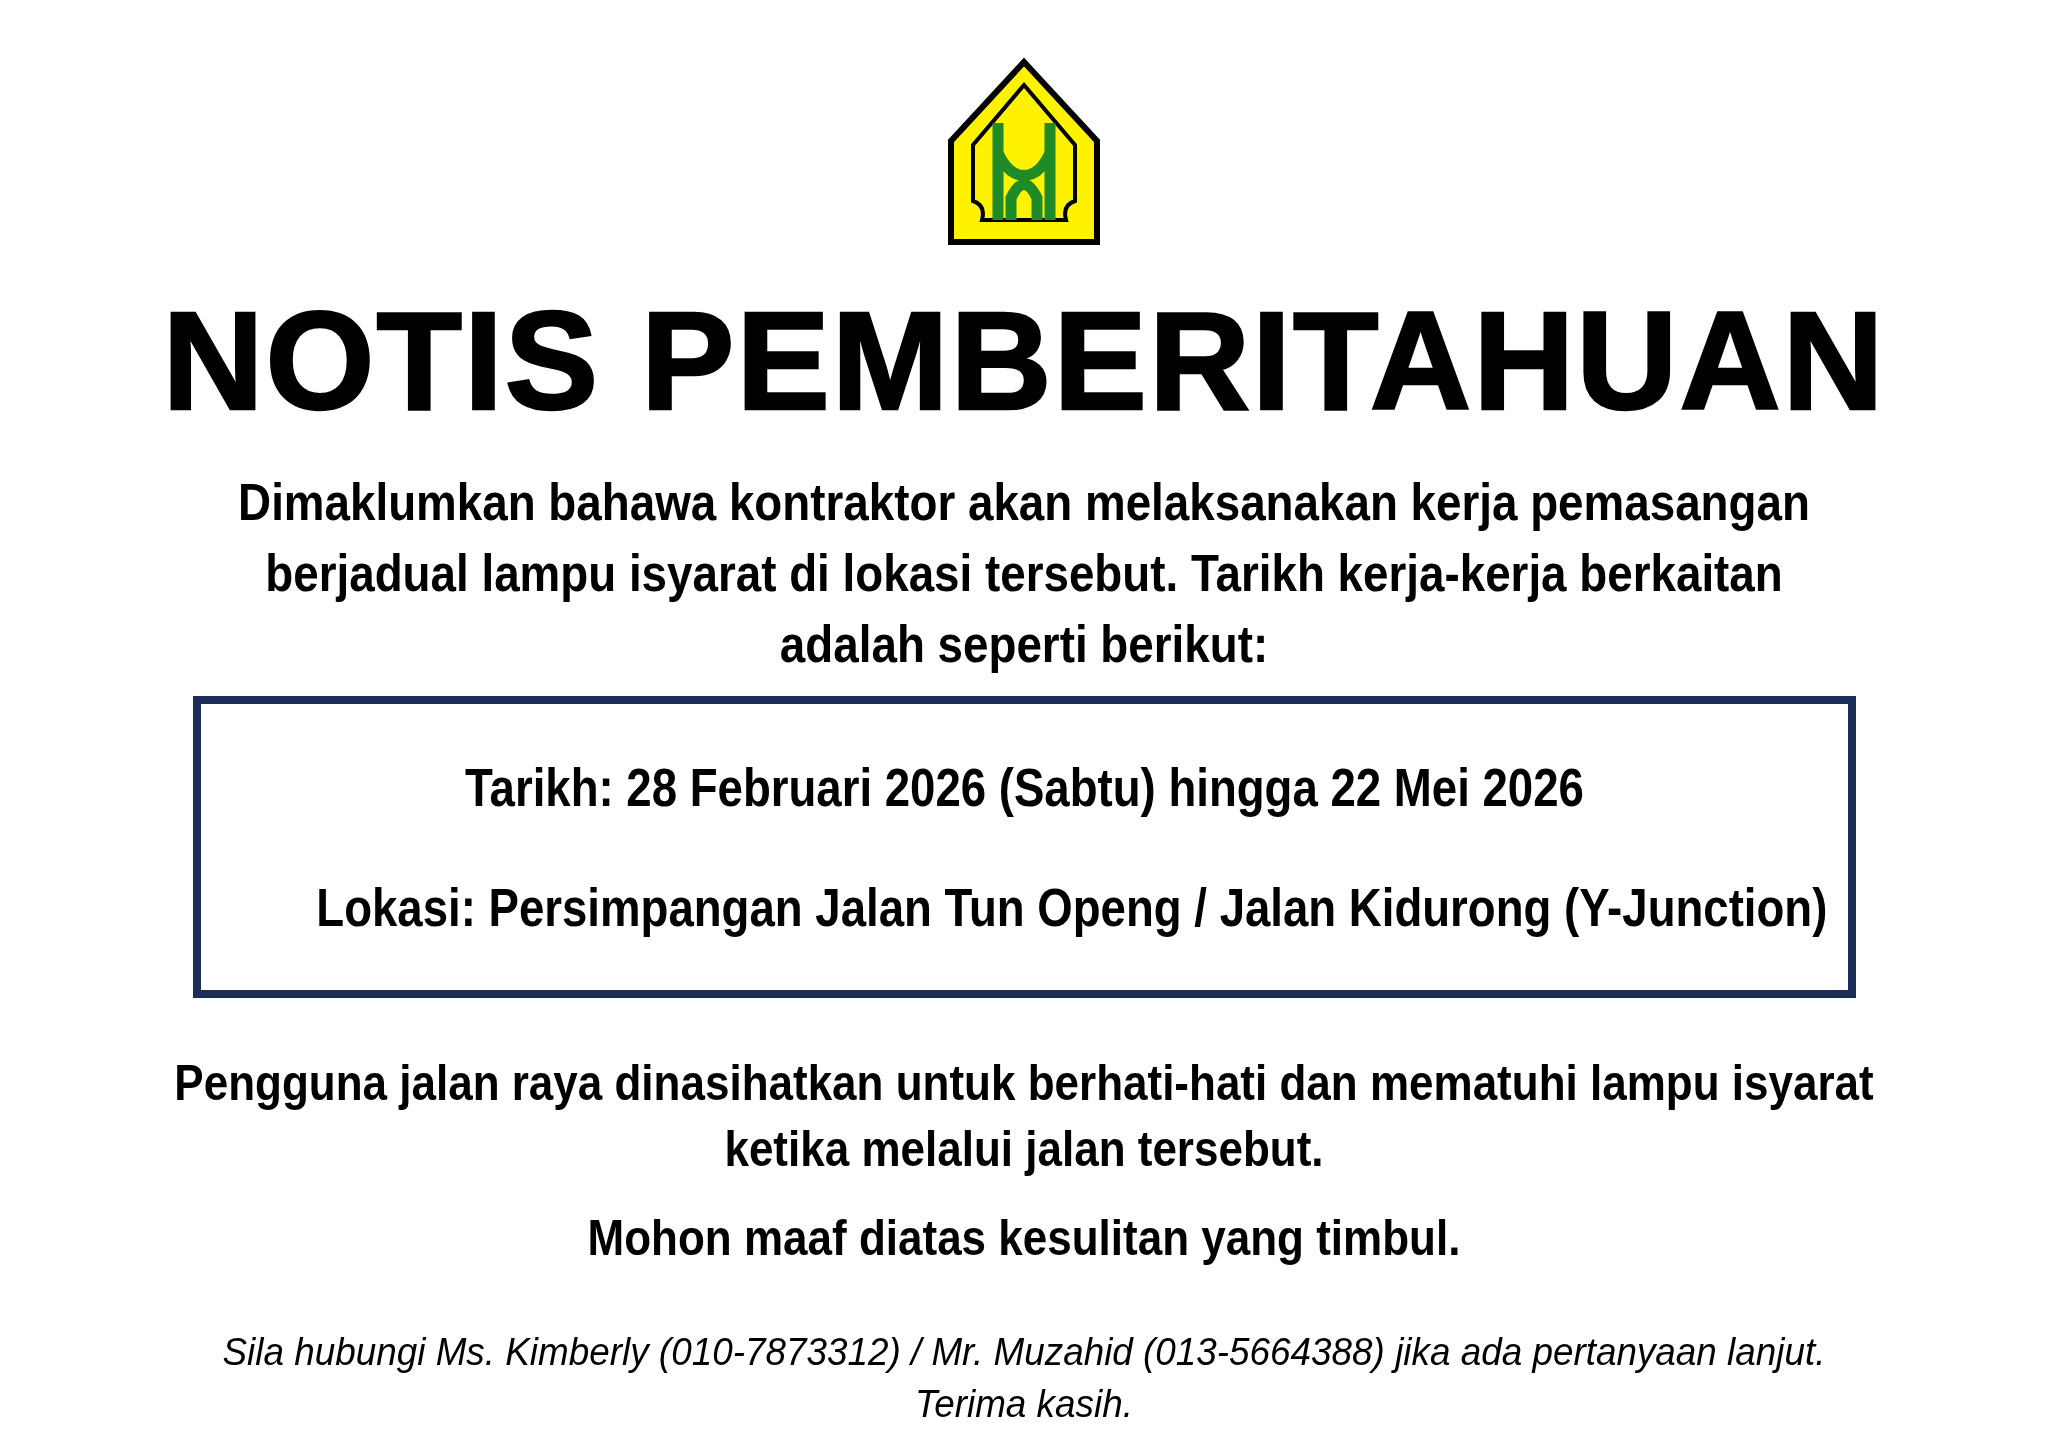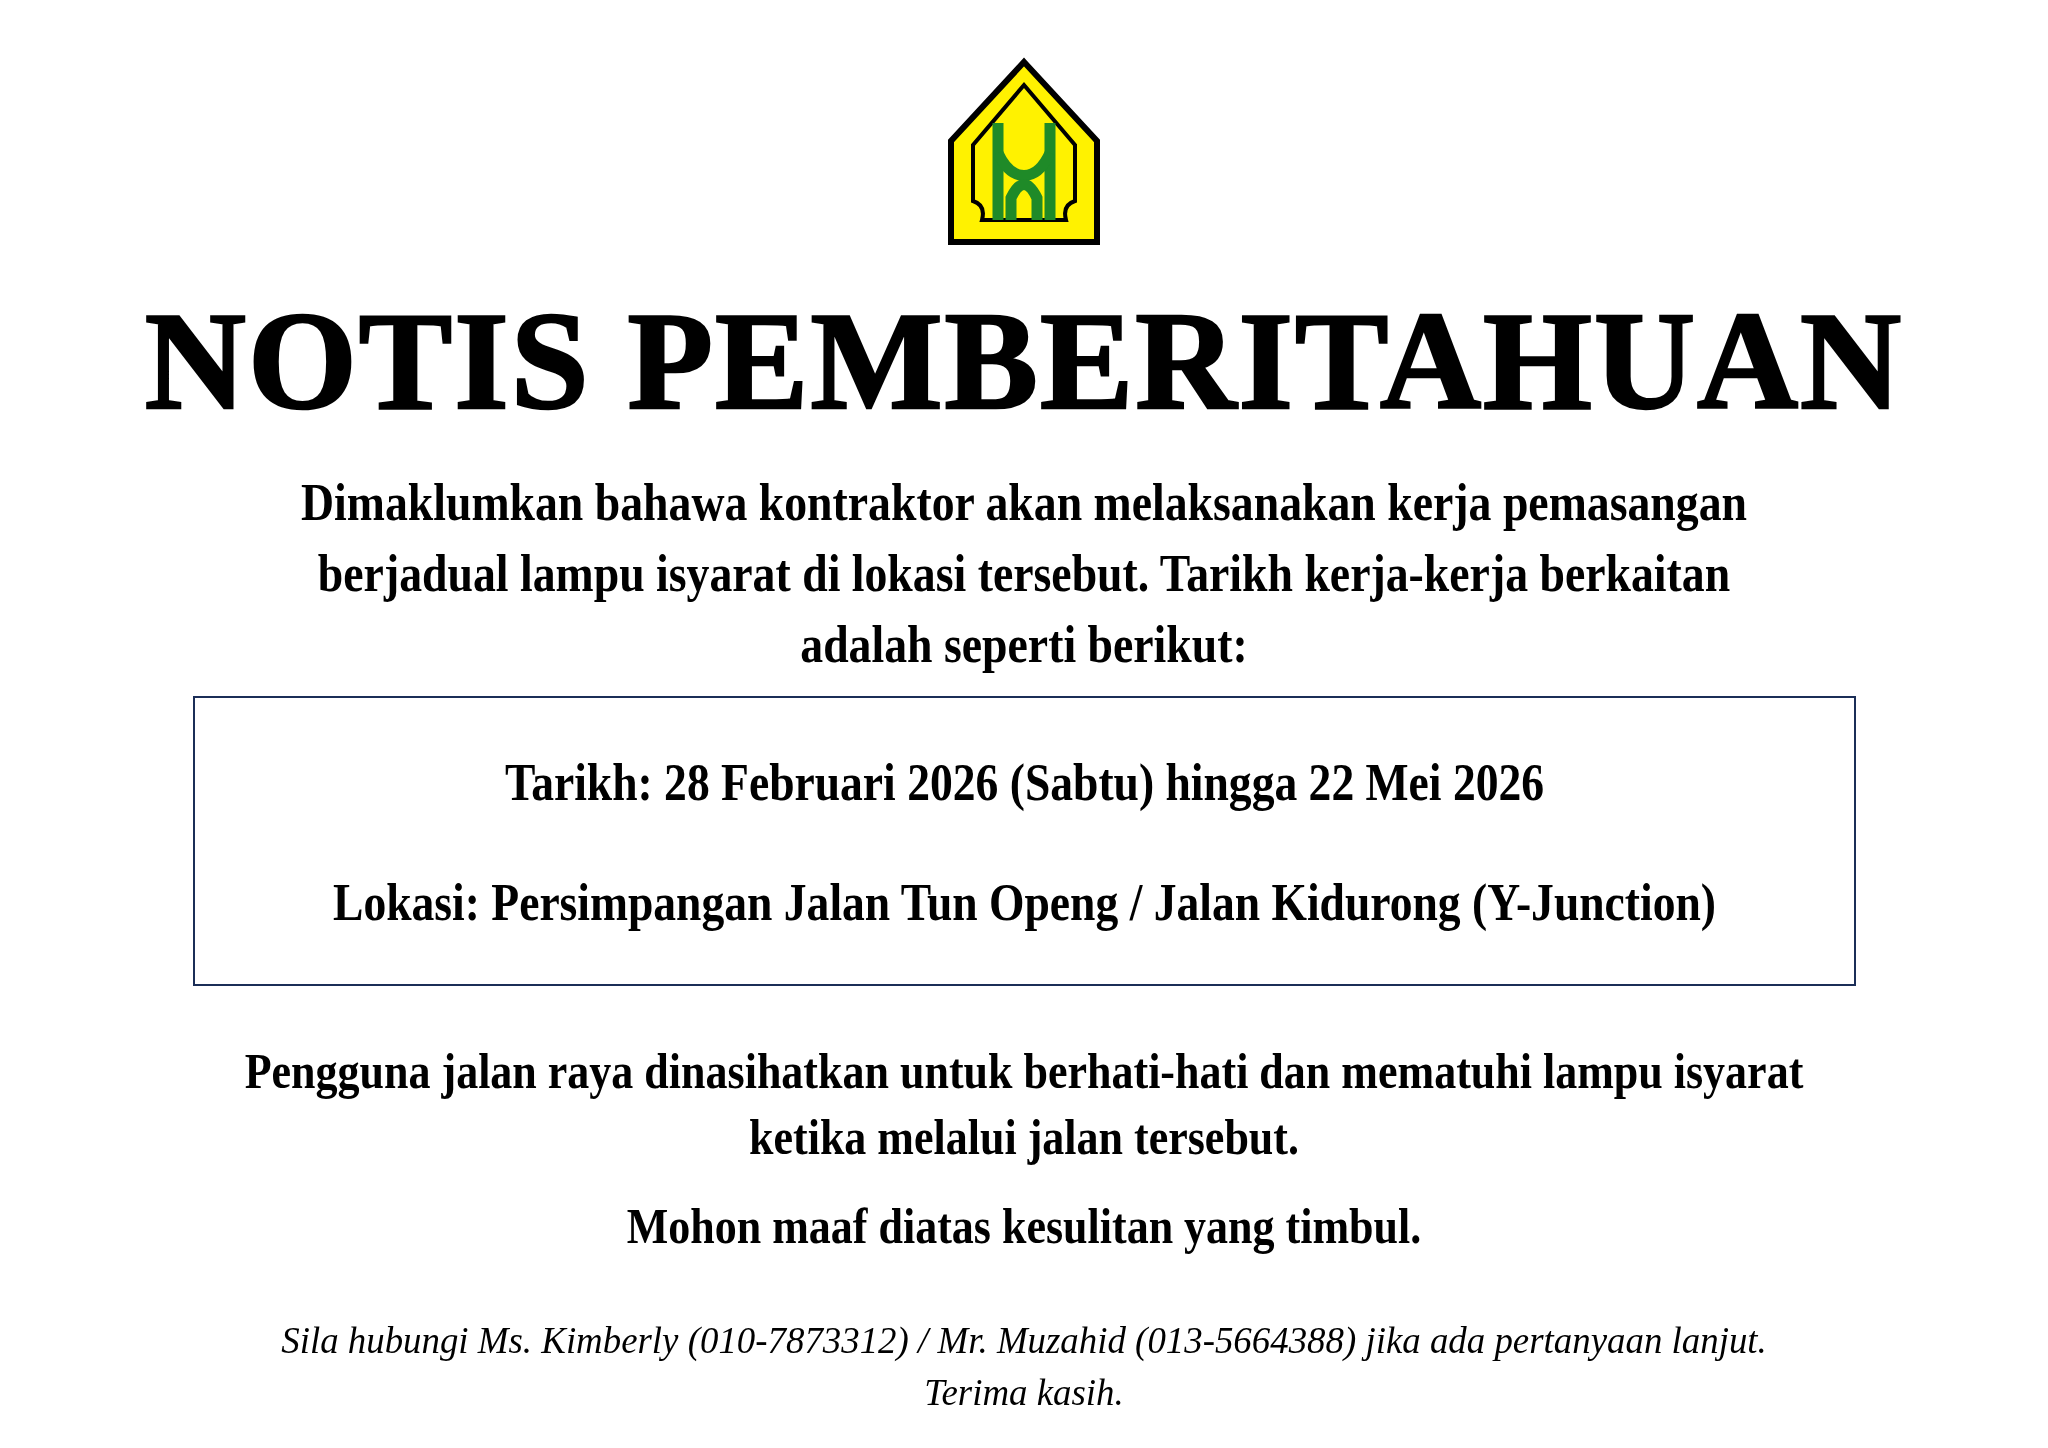--- a/index.html
+++ b/index.html
@@ -1,21 +1,21 @@
 <!DOCTYPE html>
 <html><head>
 <meta charset="utf-8">
 <style>
   html, body { margin: 0; padding: 0; background: #ffffff; }
   .page {
     position: relative;
     width: 2048px;
     height: 1448px;
     background: #ffffff;
-    font-family: Liberation Serif, serif;
+    font-family: Liberation Sans, sans-serif;
     color: #000000;
     text-align: center;
     overflow: hidden;
   }
   .logo-wrap {
     margin: 57px auto 0;
     width: 168px;
     height: 190px;
   }
   .logo-wrap svg { display: block; width: 100%; height: 100%; }
@@ -33,21 +33,21 @@
   .intro {
     margin-top: 36px;
     font-size: 52px;
     line-height: 71px;
     font-weight: bold;
   }
   .schedule-box {
     box-sizing: border-box;
     width: 1663px;
     margin: 16px auto 0;
-    border: 2px solid #b91c1c;
+    border: 8px solid #b91c1c;
     padding: 56px 0 54px 0;
     background: #ffffff;
   }
   .box-line {
     font-size: 53px;
     line-height: 56px;
     font-weight: bold;
     white-space: nowrap;
   }
   .box-line.location { margin-top: 64px; }

